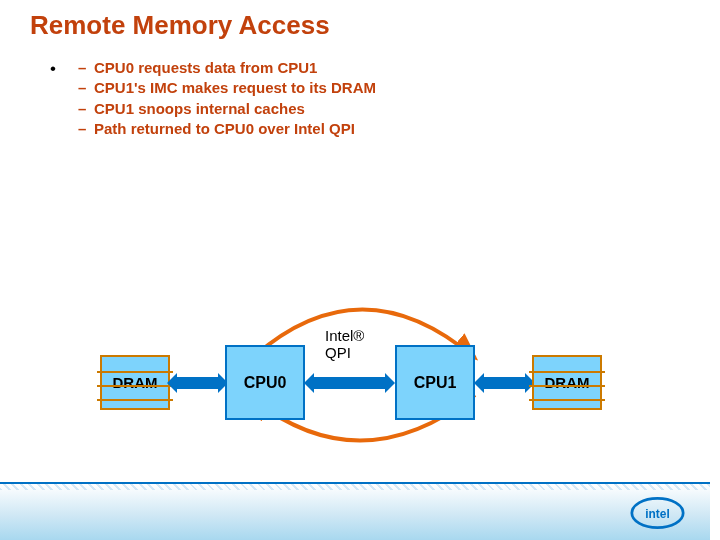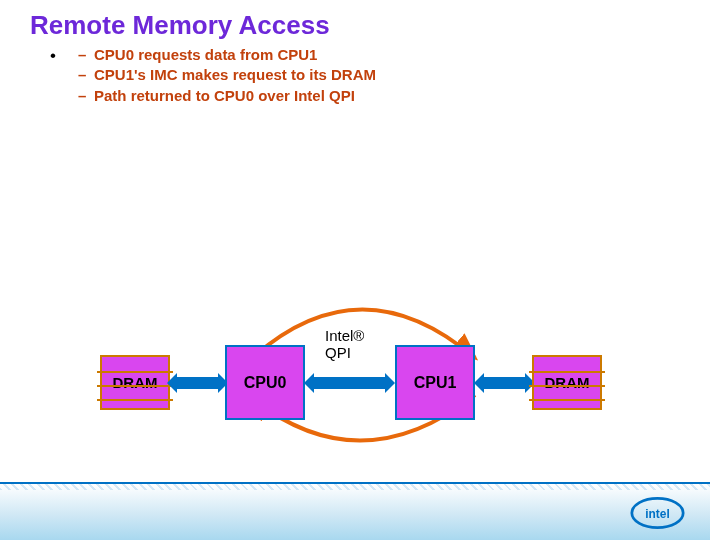--- a/index.html
+++ b/index.html
@@ -1,26 +1,26 @@
 <!DOCTYPE html>
 <html><head>
 <meta charset="utf-8">
 <style>
 *{margin:0;padding:0;box-sizing:border-box}
 body{font-family:Verdana,Arial,sans-serif;width:720px;height:540px;background:#fff;position:relative;overflow:hidden}
 .slide{padding:10px 30px 0 30px}
-h1{color:#6d28d9;font-size:26px;font-weight:bold;margin-bottom:4px}
+h1{color:#c2410c;font-size:26px;font-weight:bold;margin-bottom:17px}
 ul.top{list-style:none;padding-left:20px}
 ul.top>li{font-size:17px;color:#000;line-height:1.35;margin-bottom:4px;position:relative;padding-left:18px}
 ul.top>li:before{content:"•";position:absolute;left:0;top:0}
 ul.sub{list-style:none;padding-left:10px}
 ul.sub>li{font-size:15px;font-weight:bold;color:#c2410c;line-height:1.35;position:relative;padding-left:16px}
 ul.sub>li:before{content:"–";position:absolute;left:0;top:0}
 .diagram{position:absolute;top:300px;left:0;width:720px;height:180px}
-.block{position:absolute;background:#d946ef;text-align:right;font-weight:bold;color:#000;display:flex;align-items:center;justify-content:center}
+.block{position:absolute;background:#7dd3fc;text-align:right;font-weight:bold;color:#000;display:flex;align-items:center;justify-content:center}
 .dram{width:70px;height:55px;border:2px solid #cc7a00;font-size:15px}
 .dram:before,.dram:after{content:"";position:absolute;left:-5px;right:-5px;height:2px;background:#cc7a00}
 .dram:before{top:14px}.dram:after{top:28px}
 .dram .b3{position:absolute;left:-5px;right:-5px;top:42px;height:2px;background:#cc7a00}
 .cpu{width:80px;height:75px;border:2px solid #0071c5;font-size:16px}
 .bus{position:absolute;height:12px;background:#0071c5}
 .bus:before,.bus:after{content:"";position:absolute;width:0;height:0;border-top:10px solid transparent;border-bottom:10px solid transparent;top:-4px}
 .bus:before{left:-8px;border-right:10px solid #0071c5}
 .bus:after{right:-8px;border-left:10px solid #0071c5}
 .qpi-label{position:absolute;font-size:15px;color:#000}
@@ -34,20 +34,21 @@
 </head>
 <body>
 
 <div class="slide">
   <h1>Remote Memory Access</h1>
   <ul class="top">
     <li>
       <ul class="sub">
         <li>CPU0 requests data from CPU1</li>
         <li>CPU1's IMC makes request to its DRAM</li>
+        <li>CPU1 snoops internal caches</li>
         <li>Path returned to CPU0 over Intel QPI</li>
       </ul>
     </li>
   </ul>
 </div>
 
 <div class="diagram">
   <svg class="curve" style="left:220px;top:-20px;width:280px;height:100px">
     <defs>
         <marker id="ah1" markerWidth="8" markerHeight="8" refX="6" refY="3" orient="auto">

